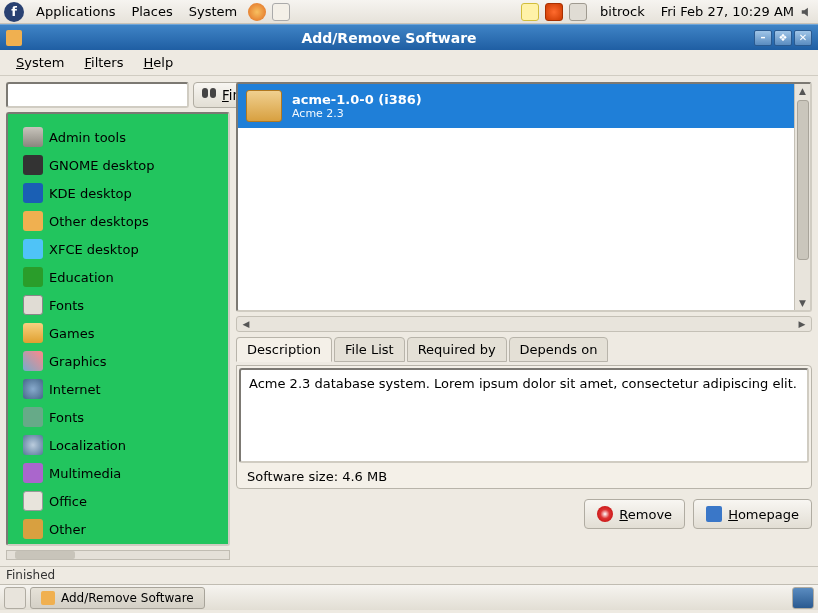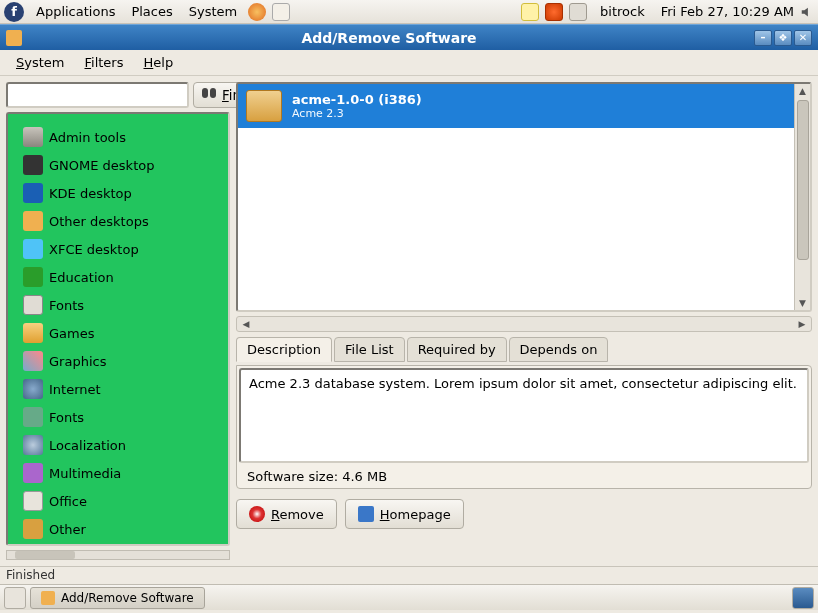--- a/index.html
+++ b/index.html
@@ -75,21 +75,21 @@
 
 
 .tabs { display: flex; margin-top: 0; }
 .tab { padding: 4px 10px; border: 1px solid #b8b4aa; background: #e4e0d6; margin-right: 2px; border-top-left-radius: 4px; border-top-right-radius: 4px; cursor: pointer; position: relative; top: 1px; }
 .tab.active { background: #f4f0e8; border-bottom-color: #f4f0e8; }
 .tab-content { border: 1px solid #b8b4aa; background: #f4f0e8; padding: 2px; border-radius: 0 4px 4px 4px; height: 124px; display: flex; flex-direction: column; }
 .desc-box { flex: 1; border: 2px inset #d0ccc2; background: #fff; padding: 6px 8px; border-radius: 3px; font-size: 13px; }
 .pkg-size { padding: 6px 8px 2px; font-size: 13px; }
 
 
-.action-row { display: flex; gap: 8px; margin-top: 6px; }
+.action-row { display: flex; gap: 8px; margin-top: 6px; justify-content: flex-end; }
 .action-btn { height: 30px; padding: 0 12px; border: 1px solid #b0aca2; background: linear-gradient(#f8f6f2,#e2ded4); border-radius: 4px; display: flex; align-items: center; gap: 6px; cursor: pointer; font-size: 13px; }
 .action-btn span.ul { text-decoration: underline; }
 .btn-icon { width: 16px; height: 16px; border-radius: 50%; }
 .btn-remove { background: radial-gradient(#fff,#d33 40%,#b00); }
 .btn-home { background: #3a77c8; border-radius: 2px; }
 
 
 .statusbar { height: 18px; border-top: 1px solid #c8c4ba; padding: 1px 6px; font-size: 12px; color: #333; }
 
 

